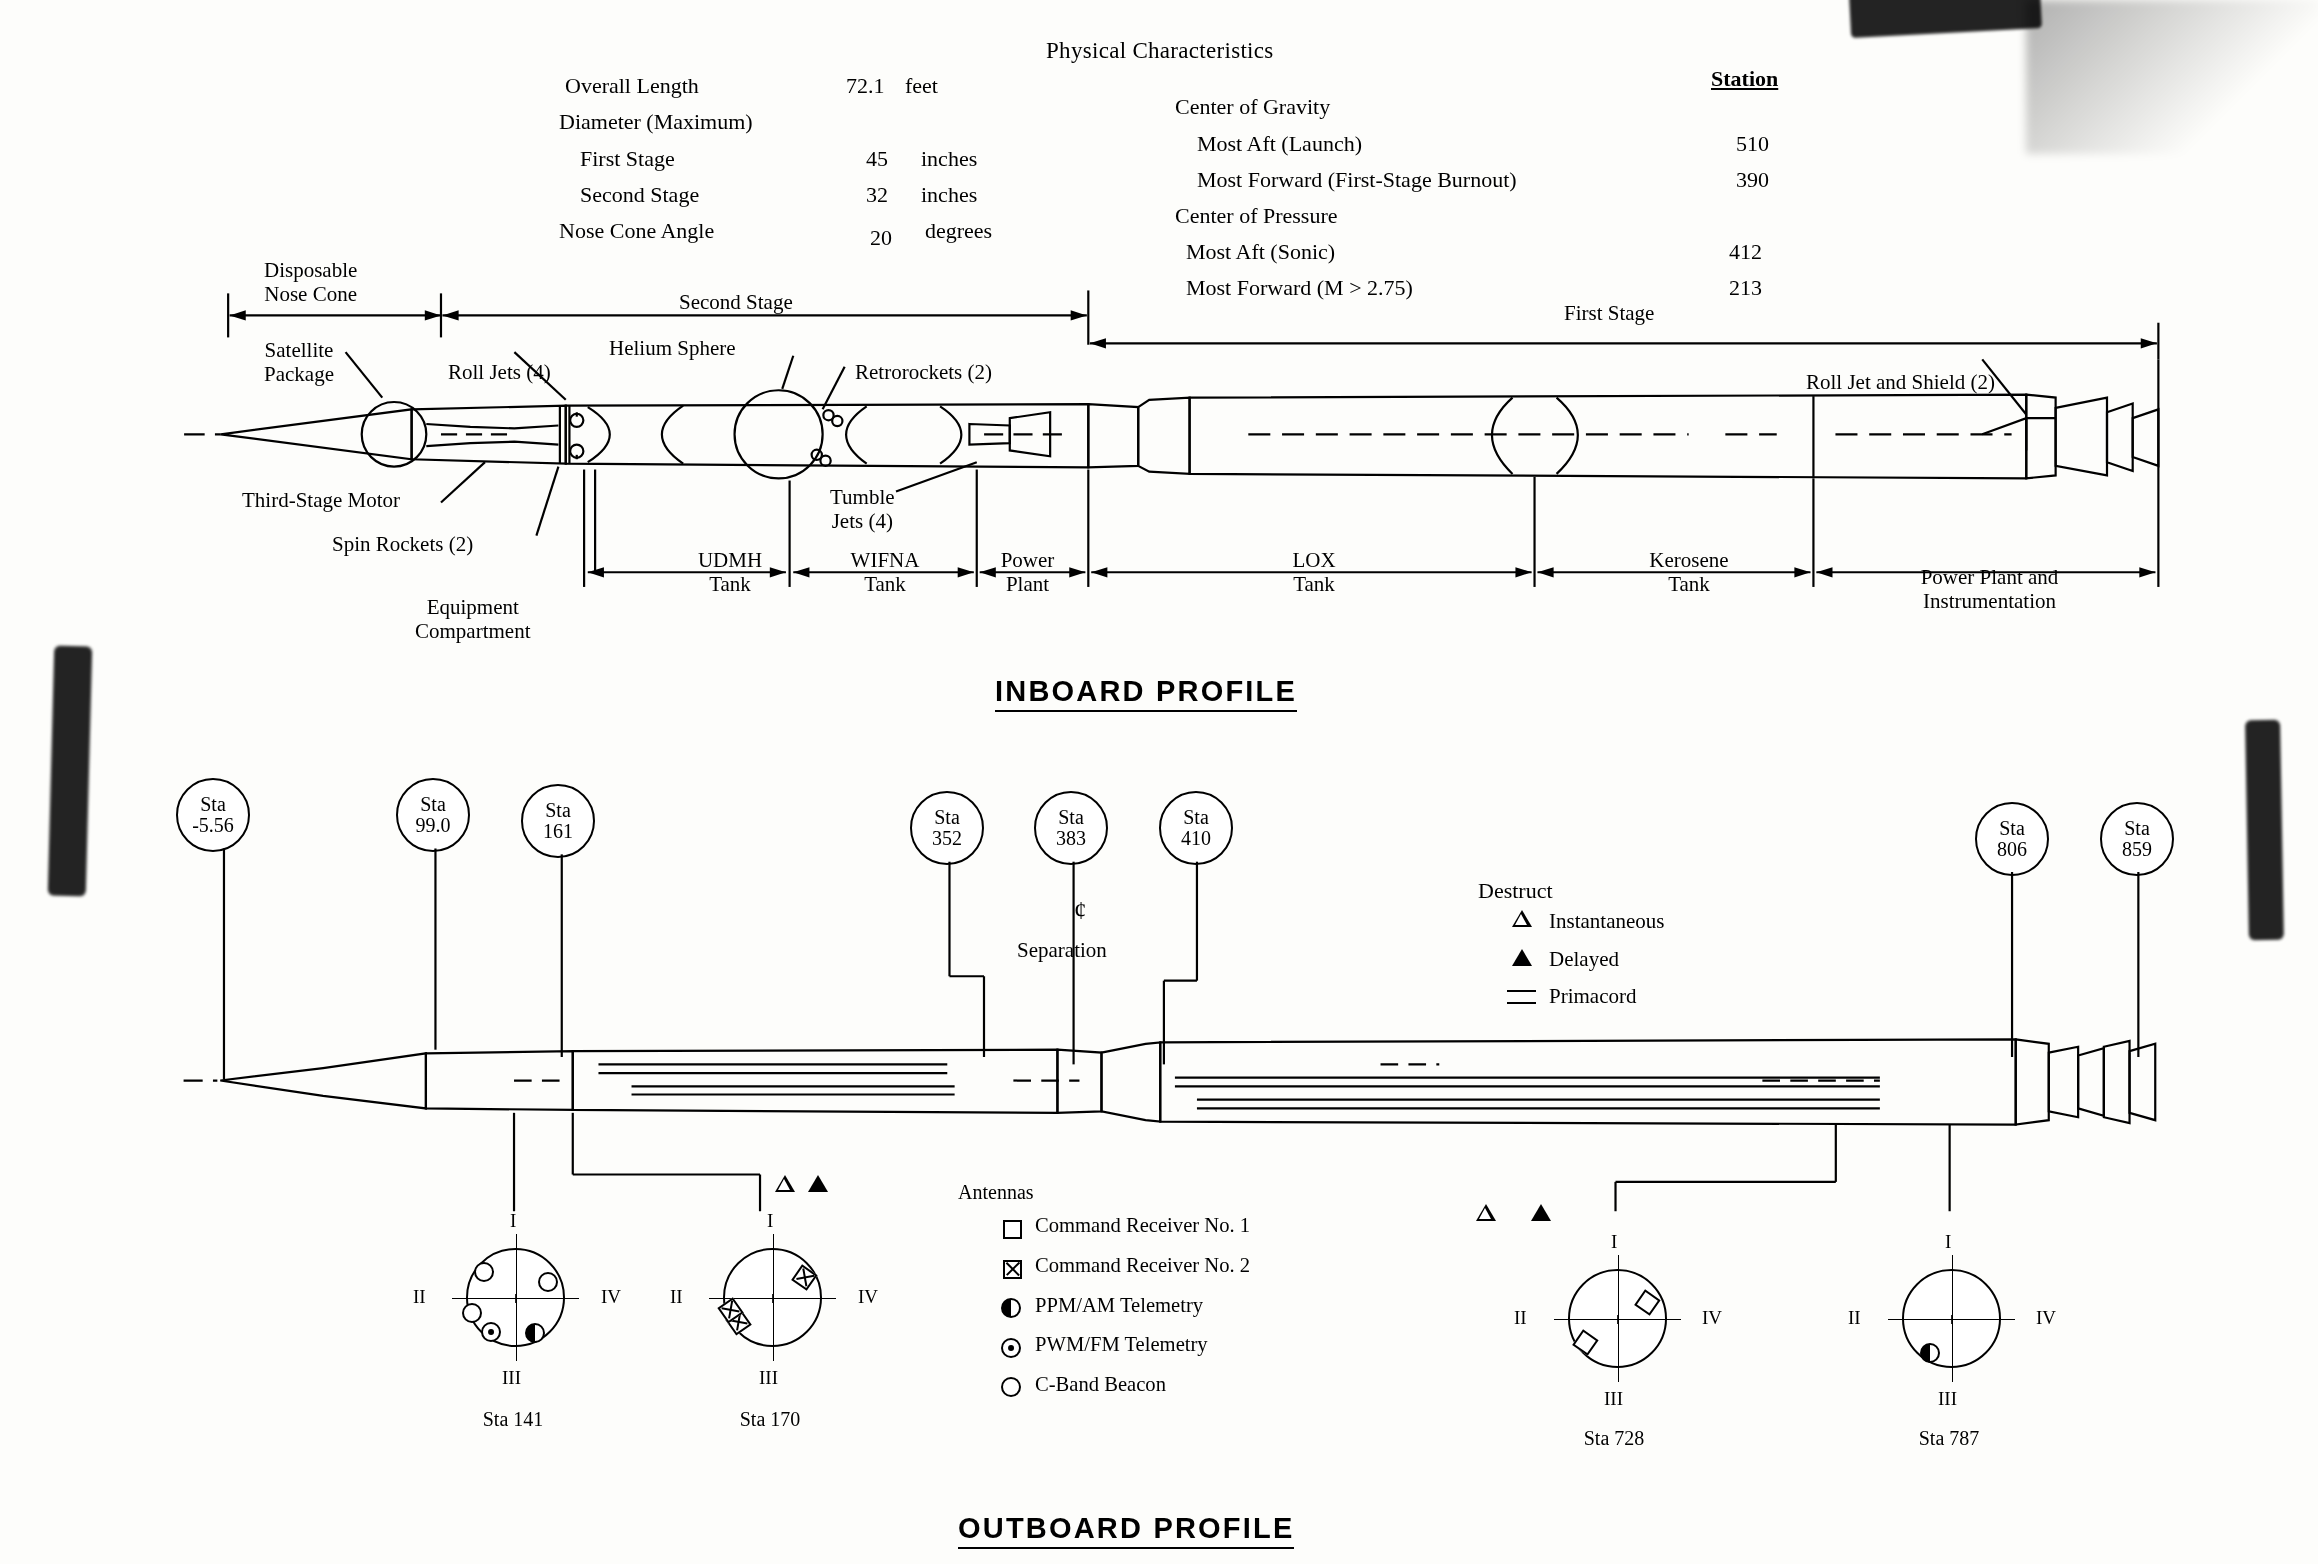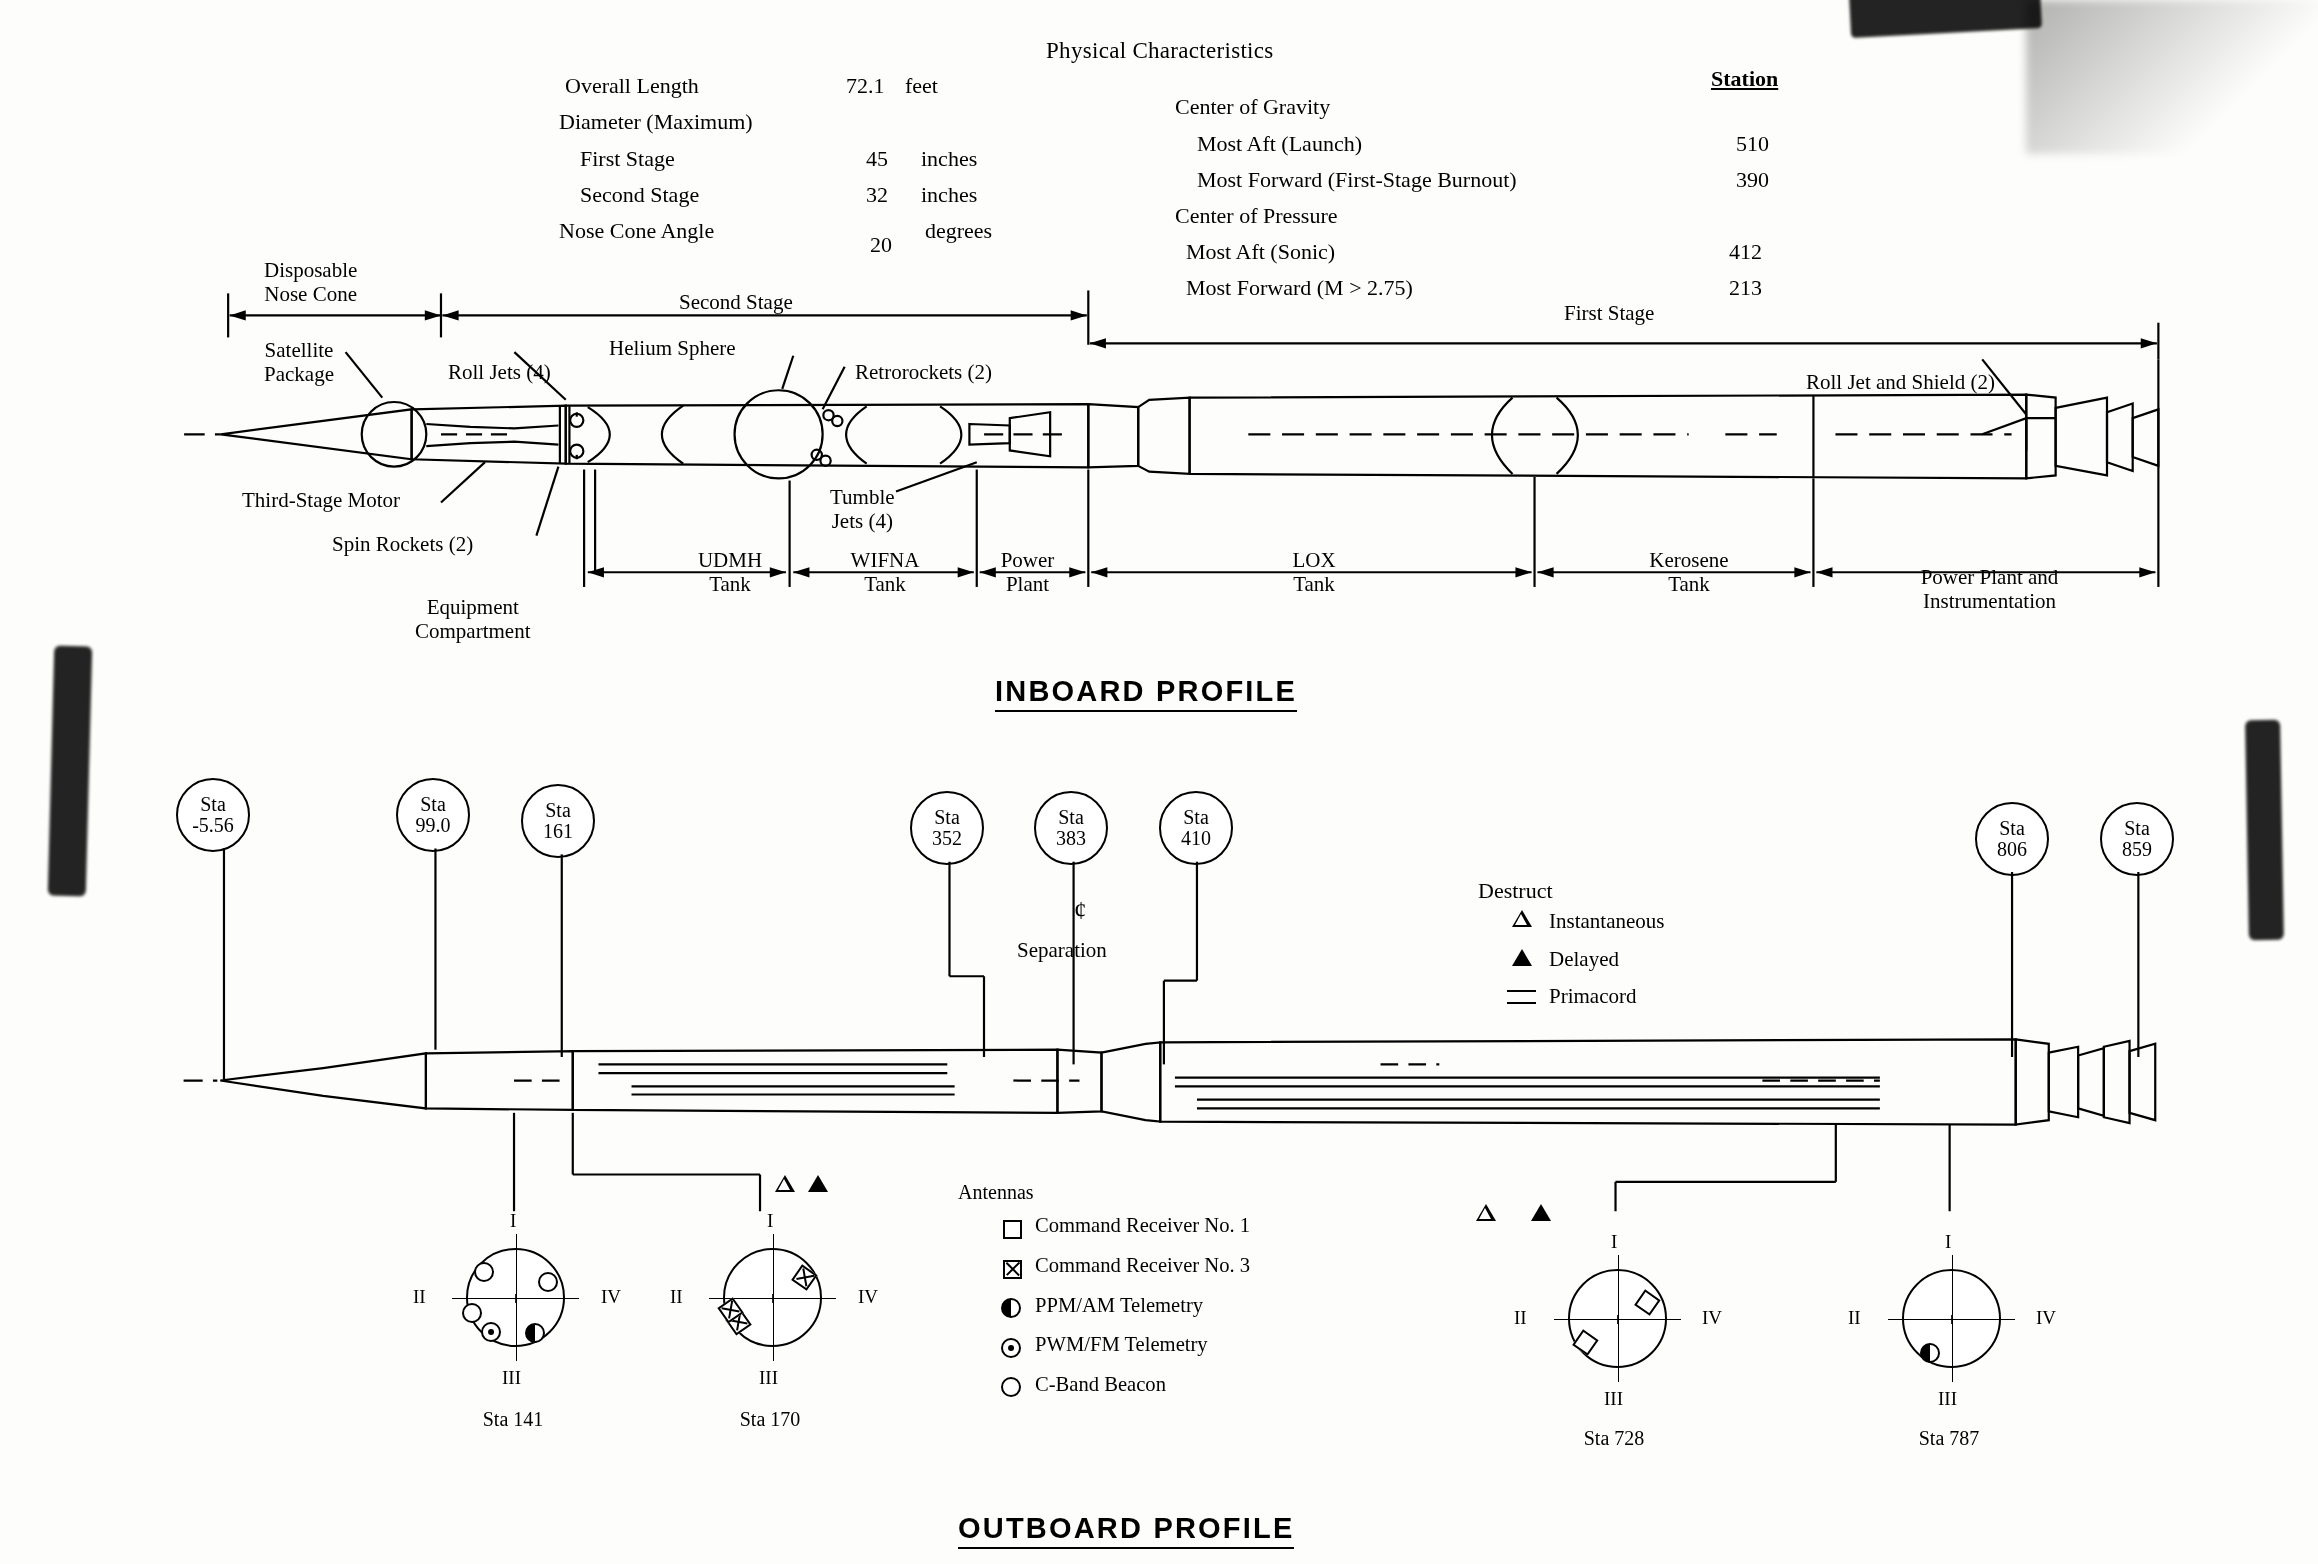--- a/index.html
+++ b/index.html
@@ -176,21 +176,21 @@
 
   <div class="abs t spec-label" style="left:580px; top:146px;">First Stage</div>
   <div class="abs t spec-val" style="left:866px; top:146px;">45</div>
   <div class="abs t spec-unit" style="left:921px; top:146px;">inches</div>
 
   <div class="abs t spec-label" style="left:580px; top:182px;">Second Stage</div>
   <div class="abs t spec-val" style="left:866px; top:182px;">32</div>
   <div class="abs t spec-unit" style="left:921px; top:182px;">inches</div>
 
   <div class="abs t spec-label" style="left:559px; top:218px;">Nose Cone Angle</div>
-  <div class="abs t spec-val" style="left:870px; top:232px;">20</div>
+  <div class="abs t spec-val" style="left:870px; top:225px;">20</div>
   <div class="abs t spec-unit" style="left:925px; top:218px;">degrees</div>
 
   <div class="abs t spec-label ul" style="left:1711px; top:66px;">Station</div>
 
   <div class="abs t spec-label" style="left:1175px; top:94px;">Center of Gravity</div>
 
   <div class="abs t spec-label" style="left:1197px; top:131px;">Most Aft (Launch)</div>
   <div class="abs t spec-val" style="left:1736px; top:131px;">510</div>
 
   <div class="abs t spec-label" style="left:1197px; top:167px;">Most Forward (First-Stage Burnout)</div>
@@ -487,21 +487,21 @@
 
   <div class="tri-open" style="left:1476px; top:1204px;"></div>
   <div class="tri-solid" style="left:1531px; top:1204px;"></div>
 
   <div class="abs t lbl" style="left:958px; top:1181px; font-size:20px;">Antennas</div>
 
   <div class="m-sq" style="left:1003px; top:1220px;"></div>
   <div class="legend-item" style="left:1035px; top:1214px;">Command Receiver No. 1</div>
 
   <div class="m-sqx" style="left:1003px; top:1260px;"></div>
-  <div class="legend-item" style="left:1035px; top:1254px;">Command Receiver No. 3</div>
+  <div class="legend-item" style="left:1035px; top:1254px;">Command Receiver No. 2</div>
 
   <div class="m-halfc" style="left:1001px; top:1298px;"></div>
   <div class="legend-item" style="left:1035px; top:1294px;">PPM/AM Telemetry</div>
 
   <div class="m-dotc" style="left:1001px; top:1338px;"></div>
   <div class="legend-item" style="left:1035px; top:1333px;">PWM/FM Telemetry</div>
 
   <div class="m-c" style="left:1001px; top:1377px;"></div>
   <div class="legend-item" style="left:1035px; top:1373px;">C-Band Beacon</div>
 

